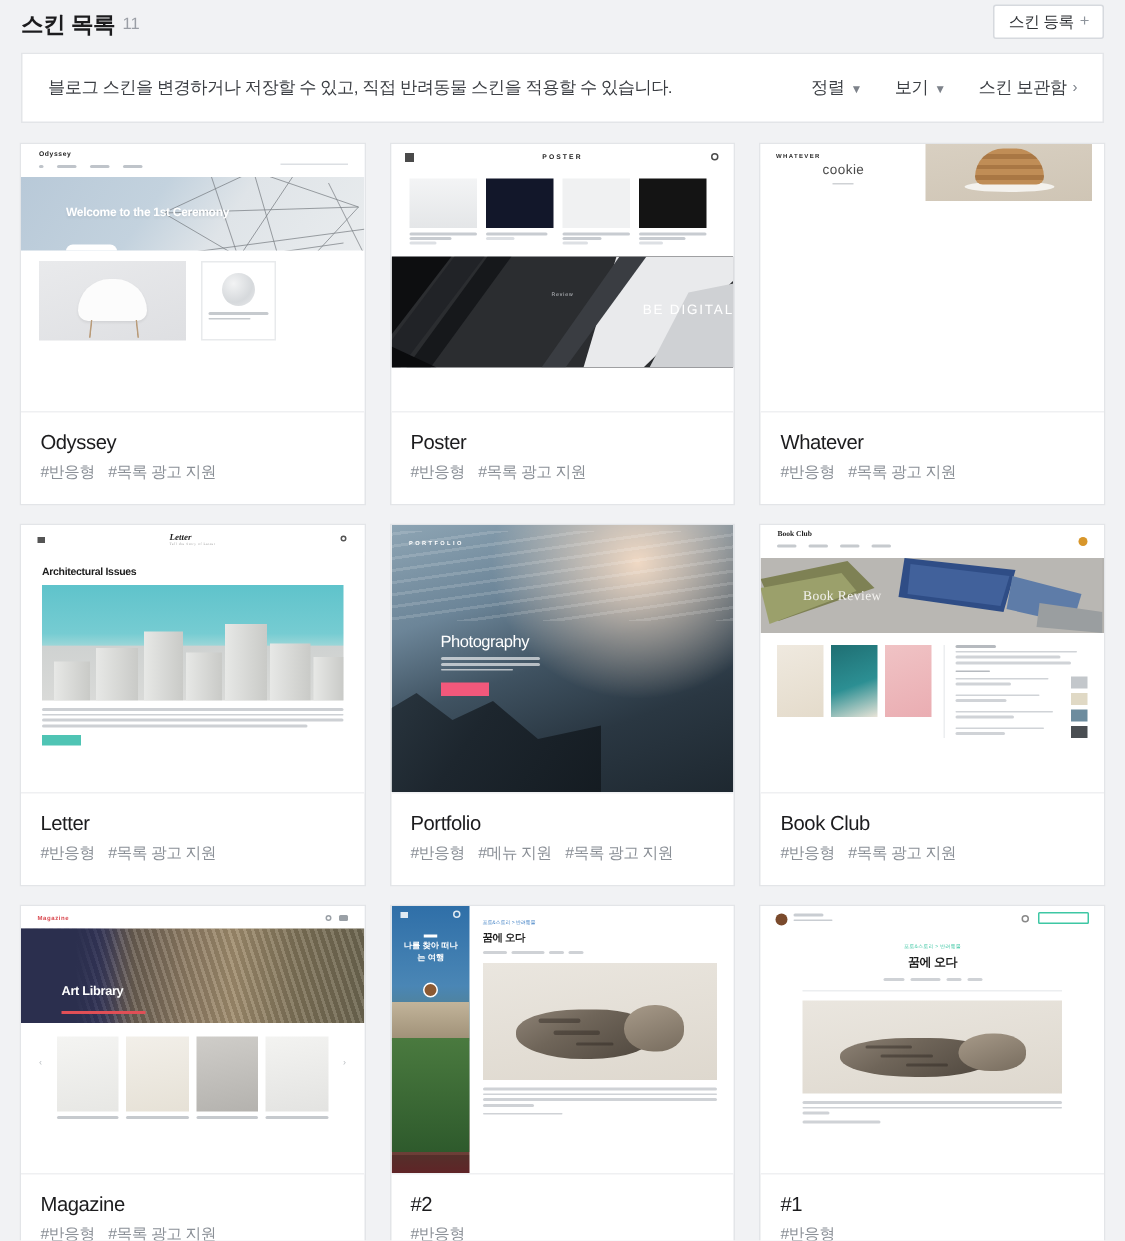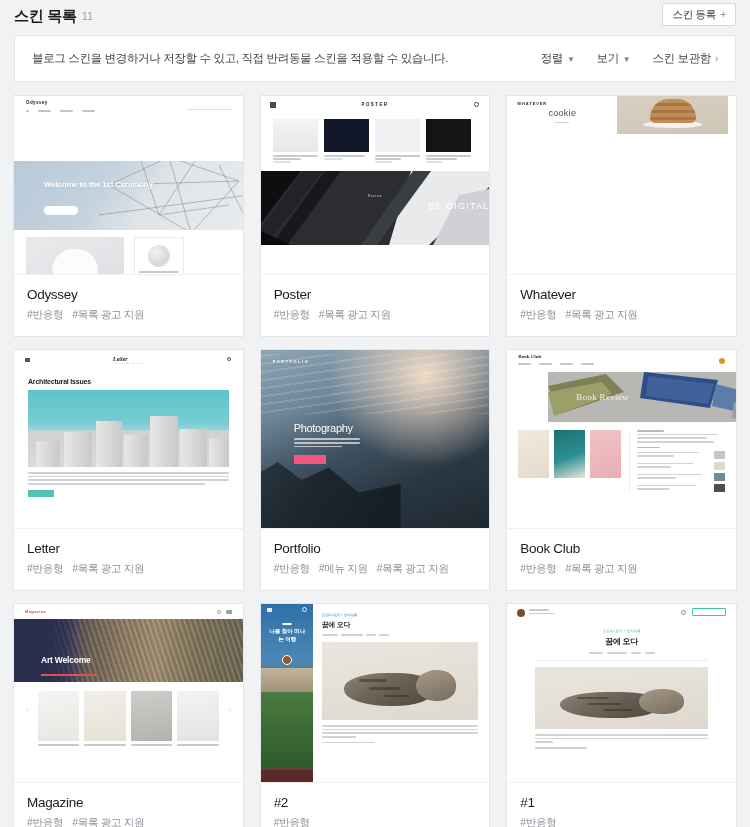--- a/index.html
+++ b/index.html
@@ -88,23 +88,22 @@
   .blur-line { background: #c6cace; border-radius: 1px; display: block; }
 
   
   .ody-top { height: 22px; background:#fff; position: relative; padding: 4px 12px 0 12px;}
   .ody-logo{font-size:4.5px;font-weight:700;color:#222;letter-spacing:.4px;}
   .ody-menu{display:flex;gap:9px;margin-top:5px;}
   .ody-menu i{display:block;height:2px;width:13px;background:#bfc4ca;border-radius:1px;}
   .ody-menu i:first-child{width:3px;}
   .ody-search{position:absolute;right:11px;top:9px;width:45px;height:5px;border-bottom:1px solid #dcdfe3;}
   .ody-hero{
-    height:69px;position:relative;overflow:hidden;
+    height:49px;position:relative;overflow:hidden;
     background:linear-gradient(125deg,#b8c9d8 0%,#c3d2de 38%,#dfe4e8 60%,#e9ecee 100%);
-    margin-top:43px;
   }
   .ody-hero-lines{position:absolute;inset:0;}
   .ody-hero-lines svg{position:absolute;right:-6px;top:-6px;}
   .ody-hero-txt{
     position:absolute;left:30px;top:19px;color:#fff;font-size:8px;line-height:1.3;
     font-weight:600;letter-spacing:-.2px;text-shadow:0 1px 2px rgba(0,0,0,.07);
   }
   .ody-btn{
     position:absolute;left:30px;top:45px;width:34px;height:9px;border-radius:5px;
     background:#fff;
@@ -227,21 +226,21 @@
   .por-h{position:absolute;left:33px;top:72px;color:#fff;font-size:11px;font-weight:400;letter-spacing:-.3px;}
   .por-p{position:absolute;left:33px;top:88px;width:66px;}
   .por-p b{display:block;height:1.8px;background:rgba(255,255,255,.62);margin-bottom:2px;border-radius:1px;}
   .por-btn{position:absolute;left:33px;top:105px;width:32px;height:9px;background:#f2587b;}
   
   .bk-bar{height:22px;padding:4px 11px 0 11px;position:relative;background:#fff;}
   .bk-logo{font-size:5px;font-weight:700;color:#1d1d1d;font-family:"Liberation Serif",serif;}
   .bk-menu{display:flex;gap:8px;margin-top:4px;}
   .bk-menu i{display:block;height:2px;width:13px;background:#c6cace;border-radius:1px;}
   .bk-av{position:absolute;right:11px;top:8px;width:6px;height:6px;border-radius:50%;background:#d8962a;}
-  .bk-hero{height:50px;position:relative;overflow:hidden;background:#b4b2ae;margin-left:41px;}
+  .bk-hero{height:50px;position:relative;overflow:hidden;background:#b4b2ae;}
   .bk-hero-txt{position:absolute;left:28px;top:20px;color:#f2f1ee;font-size:9px;
     font-family:"Liberation Serif",serif;letter-spacing:.3px;}
   .bk-body{display:flex;padding:8px 11px 0 11px;gap:8px;}
   .bk-left{display:flex;gap:5px;}
   .bk-post{width:31px;height:48px;}
   .bk-p1{background:linear-gradient(160deg,#efe9df,#e4dbcb);}
   .bk-p2{background:linear-gradient(160deg,#1f6f73,#2c8f93 55%,#e9e4d8);}
   .bk-p3{background:linear-gradient(160deg,#f0c3c5,#eaadb2);}
   .bk-right{flex:1;border-left:1px solid #eceef0;padding-left:7px;}
   .bk-right b{display:block;height:1.7px;background:#d0d3d7;margin-bottom:2px;border-radius:1px;}
@@ -646,21 +645,21 @@
         <div class="mag-bar">
           <div class="mag-logo">Magazine</div>
           <div class="mini-nav" style="gap:5px">
             <span style="width:4px;height:4px;border-radius:50%;background:transparent;border:1px solid #9aa0a6"></span>
             <span style="width:6px;height:4px;background:#9aa0a6"></span>
           </div>
         </div>
         <div class="mag-hero">
           <div class="mag-shelf"></div>
           <div class="mag-dark"></div>
-          <div class="mag-h">Art Welcome</div>
+          <div class="mag-h">Art Library</div>
           <div class="mag-rule"></div>
         </div>
         <div class="mag-row">
           <span class="mag-arrow" style="left:12px">‹</span>
           <div class="mag-card mag-c1"></div>
           <div class="mag-card mag-c2"></div>
           <div class="mag-card mag-c3"></div>
           <div class="mag-card mag-c4"></div>
           <span class="mag-arrow" style="right:12px">›</span>
         </div>

